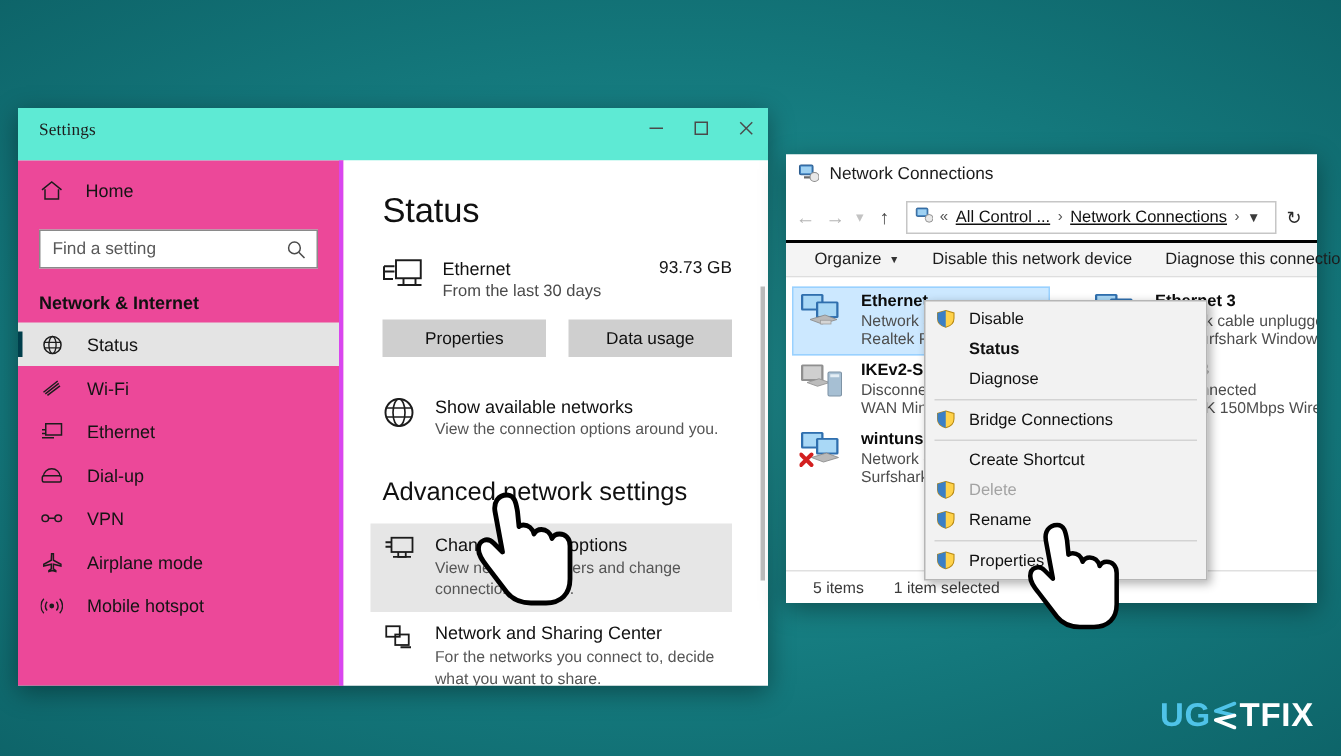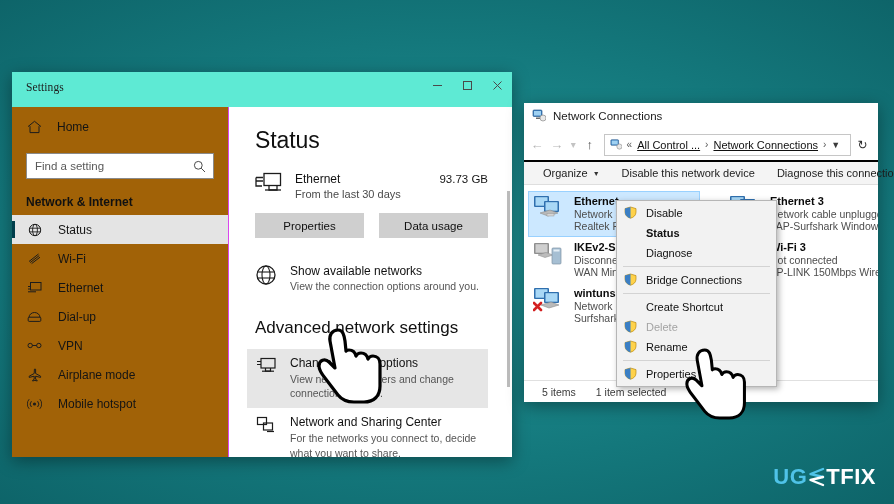--- a/index.html
+++ b/index.html
@@ -41,22 +41,22 @@
     display: flex; align-items: center; justify-content: center;
     color: #4a4a4a; font-size: 11px;
   }
   .win-ctrl svg { display:block; }
 
   #settings-body { flex: 1; display: flex; min-height: 0; position: relative; }
 
   
   #settings-sidebar {
     width: 217px; flex: 0 0 217px;
-    background: #a16207;
-    border-right: 1px solid #d946ef;
+    background: #ec4899;
+    border-right: 3px solid #d946ef;
     padding-top: 4px;
     position: relative;
   }
   .nav-home {
     display: flex; align-items: center;
     height: 32px; padding-left: 14px; gap: 15px;
     color: #141414; font-size: 12px;
   }
   .nav-home .ico { width: 16px; display:flex; justify-content:center; }
   #search-wrap { padding: 10px 14px 2px 14px; }
@@ -215,21 +215,21 @@
     height: 22px; flex: 0 0 22px;
     border-top: 1px solid #e0e0e0; background: #fff;
     display: flex; align-items: center; gap: 20px;
     padding-left: 18px; font-size: 10.5px; color: #3a3a3a;
   }
 
   
   #context-menu {
     position: absolute;
     left: 616px; top: 200px;
-    width: 161px;
+    width: 189px;
     background: #f2f2f2;
     border: 1px solid #b6b6b6;
     box-shadow: 2px 2px 6px rgba(0,0,0,.30);
     padding: 2px 0;
     z-index: 40;
   }
   .cm-item {
     height: 20px; display: flex; align-items: center;
     gap: 8px; padding-left: 7px;
     font-size: 11px; color: #101010;

